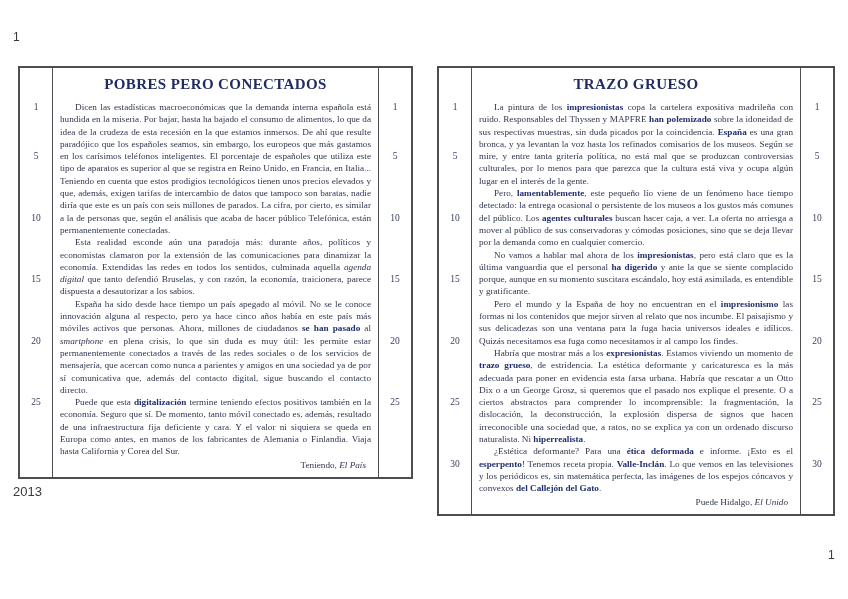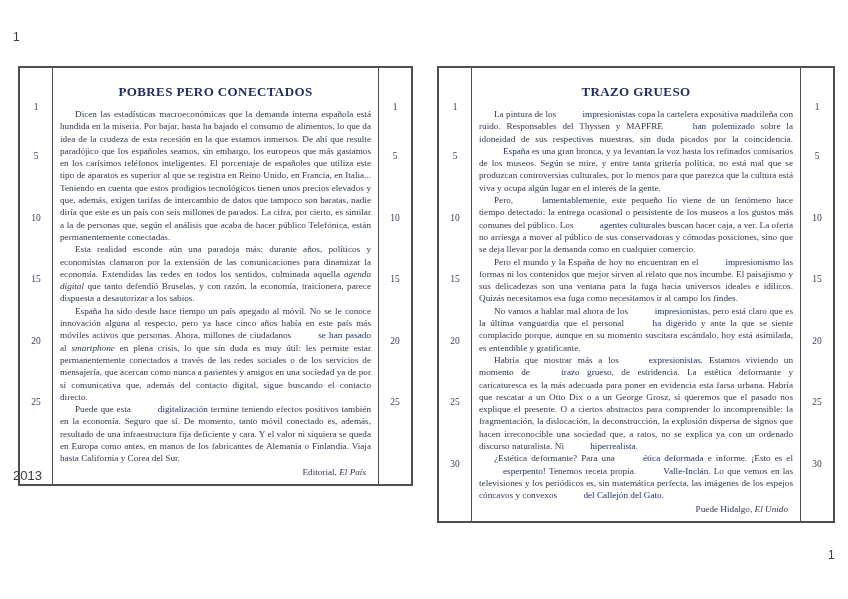--- a/index.html
+++ b/index.html
@@ -46,32 +46,32 @@
     flex: 1 1 auto;
     padding: 8px 7px 6px 7px;
     color: #31374f;
     font-size: 9.2px;
     line-height: 12.3px;
     box-sizing: border-box;
   }
   .article-title {
     text-align: center;
     font-weight: bold;
-    font-size: 13px;
+    font-size: 15px;
     letter-spacing: 0.4px;
     color: #232c62;
-    margin: 9px 0 10px 0;
+    margin: 2px 0 10px 0;
     line-height: 13px;
   }
   .content p {
     margin: 0;
     text-align: justify;
     text-indent: 15px;
   }
-  .seg-b { font-weight: normal; color: #22306e; margin-left: 24px; }
+  .seg-b { font-weight: bold; color: #22306e; }
   .seg-i { font-style: italic; }
   .signature {
     text-align: right;
     padding-right: 5px;
     margin-top: 1px;
   }
 </style>
 </head>
 <body>
 
@@ -87,21 +87,21 @@
         <div class="gutter-num" style="top: 205.2px;">15</div>
         <div class="gutter-num" style="top: 266.7px;">20</div>
         <div class="gutter-num" style="top: 328.2px;">25</div>
       </div>
     <div class="content">
       <div class="article-title">POBRES PERO CONECTADOS</div>
       <p><span>Dicen las estadísticas macroeconómicas que la demanda interna española está hundida en la miseria. Por bajar, hasta ha bajado el consumo de alimentos, lo que da idea de la crudeza de esta recesión en la que estamos inmersos. De ahí que resulte paradójico que los españoles seamos, sin embargo, los europeos que más gastamos en los carísimos teléfonos inteligentes. El porcentaje de españoles que utiliza este tipo de aparatos es superior al que se registra en Reino Unido, en Francia, en Italia... Teniendo en cuenta que estos prodigios tecnológicos tienen unos precios elevados y que, además, exigen tarifas de intercambio de datos que tampoco son baratas, nadie diría que este es un país con seis millones de parados. La cifra, por cierto, es similar a la de personas que, según el análisis que acaba de hacer público Telefónica, están permanentemente conectadas.</span></p>
       <p><span>Esta realidad esconde aún una paradoja más: durante años, políticos y economistas clamaron por la extensión de las comunicaciones para dinamizar la economía. Extendidas las redes en todos los sentidos, culminada aquella </span><span class="seg-i">agenda digital</span><span> que tanto defendió Bruselas, y con razón, la economía, traicionera, parece dispuesta a desautorizar a los sabios.</span></p>
       <p><span>España ha sido desde hace tiempo un país apegado al móvil. No se le conoce innovación alguna al respecto, pero ya hace cinco años había en este país más móviles activos que personas. Ahora, millones de ciudadanos </span><span class="seg-b">se han pasado</span><span> al </span><span class="seg-i">smartphone</span><span> en plena crisis, lo que sin duda es muy útil: les permite estar permanentemente conectados a través de las redes sociales o de los servicios de mensajería, que acercan como nunca a parientes y amigos en una sociedad ya de por sí comunicativa que, además del contacto digital, sigue buscando el contacto directo.</span></p>
       <p><span>Puede que esta </span><span class="seg-b">digitalización</span><span> termine teniendo efectos positivos también en la economía. Seguro que sí. De momento, tanto móvil conectado es, además, resultado de una infraestructura fija deficiente y cara. Y el valor ni siquiera se queda en Europa como antes, en manos de los fabricantes de Alemania o Finlandia. Viaja hasta California y Corea del Sur.</span></p>
-      <div class="signature"><span>Editorial, </span><span class="seg-i">El País</span></div>
+      <div class="signature"><span>Teniendo, </span><span class="seg-i">El País</span></div>
     </div>
     <div class="gutter g-right">
         <div class="gutter-num" style="top: 33px;">1</div>
         <div class="gutter-num" style="top: 82.2px;">5</div>
         <div class="gutter-num" style="top: 143.7px;">10</div>
         <div class="gutter-num" style="top: 205.2px;">15</div>
         <div class="gutter-num" style="top: 266.7px;">20</div>
         <div class="gutter-num" style="top: 328.2px;">25</div>
       </div>
   </div>
@@ -113,34 +113,34 @@
         <div class="gutter-num" style="top: 143.7px;">10</div>
         <div class="gutter-num" style="top: 205.2px;">15</div>
         <div class="gutter-num" style="top: 266.7px;">20</div>
         <div class="gutter-num" style="top: 328.2px;">25</div>
         <div class="gutter-num" style="top: 389.7px;">30</div>
       </div>
     <div class="content">
       <div class="article-title">TRAZO GRUESO</div>
       <p><span>La pintura de los </span><span class="seg-b">impresionistas</span><span> copa la cartelera expositiva madrileña con ruido. Responsables del Thyssen y MAPFRE </span><span class="seg-b">han polemizado</span><span> sobre la idoneidad de sus respectivas muestras, sin duda picados por la coincidencia. </span><span class="seg-b">España</span><span> es una gran bronca, y ya levantan la voz hasta los refinados comisarios de los museos. Según se mire, y entre tanta gritería política, no está mal que se produzcan controversias culturales, por lo menos para que parezca que la cultura está viva y ocupa algún lugar en el interés de la gente.</span></p>
       <p><span>Pero, </span><span class="seg-b">lamentablemente</span><span>, este pequeño lío viene de un fenómeno hace tiempo detectado: la entrega ocasional o persistente de los museos a los gustos más comunes del público. Los </span><span class="seg-b">agentes culturales</span><span> buscan hacer caja, a ver. La oferta no arriesga a mover al público de sus conservadoras y cómodas posiciones, sino que se deja llevar por la demanda como en cualquier comercio.</span></p>
+      <p><span>No vamos a hablar mal ahora de los </span><span class="seg-b">impresionistas</span><span>, pero está claro que es la última vanguardia que el personal </span><span class="seg-b">ha digerido</span><span> y ante la que se siente complacido porque, aunque en su momento suscitara escándalo, hoy está asimilada, es entendible y gratificante.</span></p>
       <p><span>Pero el mundo y la España de hoy no encuentran en el </span><span class="seg-b">impresionismo</span><span> las formas ni los contenidos que mejor sirven al relato que nos incumbe. El paisajismo y sus delicadezas son una ventana para la fuga hacia universos ideales e idílicos. Quizás necesitamos esa fuga como necesitamos ir al campo los findes.</span></p>
-      <p><span>No vamos a hablar mal ahora de los </span><span class="seg-b">impresionistas</span><span>, pero está claro que es la última vanguardia que el personal </span><span class="seg-b">ha digerido</span><span> y ante la que se siente complacido porque, aunque en su momento suscitara escándalo, hoy está asimilada, es entendible y gratificante.</span></p>
       <p><span>Habría que mostrar más a los </span><span class="seg-b">expresionistas</span><span>. Estamos viviendo un momento de </span><span class="seg-b">trazo grueso</span><span>, de estridencia. La estética deformante y caricaturesca es la más adecuada para poner en evidencia esta farsa urbana. Habría que rescatar a un Otto Dix o a un George Grosz, si queremos que el pasado nos explique el presente. O a ciertos abstractos para comprender lo incomprensible: la fragmentación, la dislocación, la deconstrucción, la explosión dispersa de signos que hacen irreconocible una sociedad que, a ratos, no se explica ya con un ordenado discurso naturalista. Ni </span><span class="seg-b">hiperrealista</span><span>.</span></p>
       <p><span>¿Estética deformante? Para una </span><span class="seg-b">ética deformada</span><span> e informe. ¡Esto es el </span><span class="seg-b">esperpento</span><span>! Tenemos receta propia. </span><span class="seg-b">Valle-Inclán</span><span>. Lo que vemos en las televisiones y los periódicos es, sin matemática perfecta, las imágenes de los espejos cóncavos y convexos </span><span class="seg-b">del Callejón del Gato</span><span>.</span></p>
       <div class="signature"><span>Puede Hidalgo, </span><span class="seg-i">El Unido</span></div>
     </div>
     <div class="gutter g-right">
         <div class="gutter-num" style="top: 33px;">1</div>
         <div class="gutter-num" style="top: 82.2px;">5</div>
         <div class="gutter-num" style="top: 143.7px;">10</div>
         <div class="gutter-num" style="top: 205.2px;">15</div>
         <div class="gutter-num" style="top: 266.7px;">20</div>
         <div class="gutter-num" style="top: 328.2px;">25</div>
         <div class="gutter-num" style="top: 389.7px;">30</div>
       </div>
   </div>
 
-  <div class="corner" style="left:13px; top:468px; font-size:13px;">2013</div>
+  <div class="corner" style="left:13px; top:484px; font-size:13px;">2013</div>
 
   <div class="corner" style="left:828px; top:548px; font-size:12px;">1</div>
 
 </div>
 
 </body></html>

